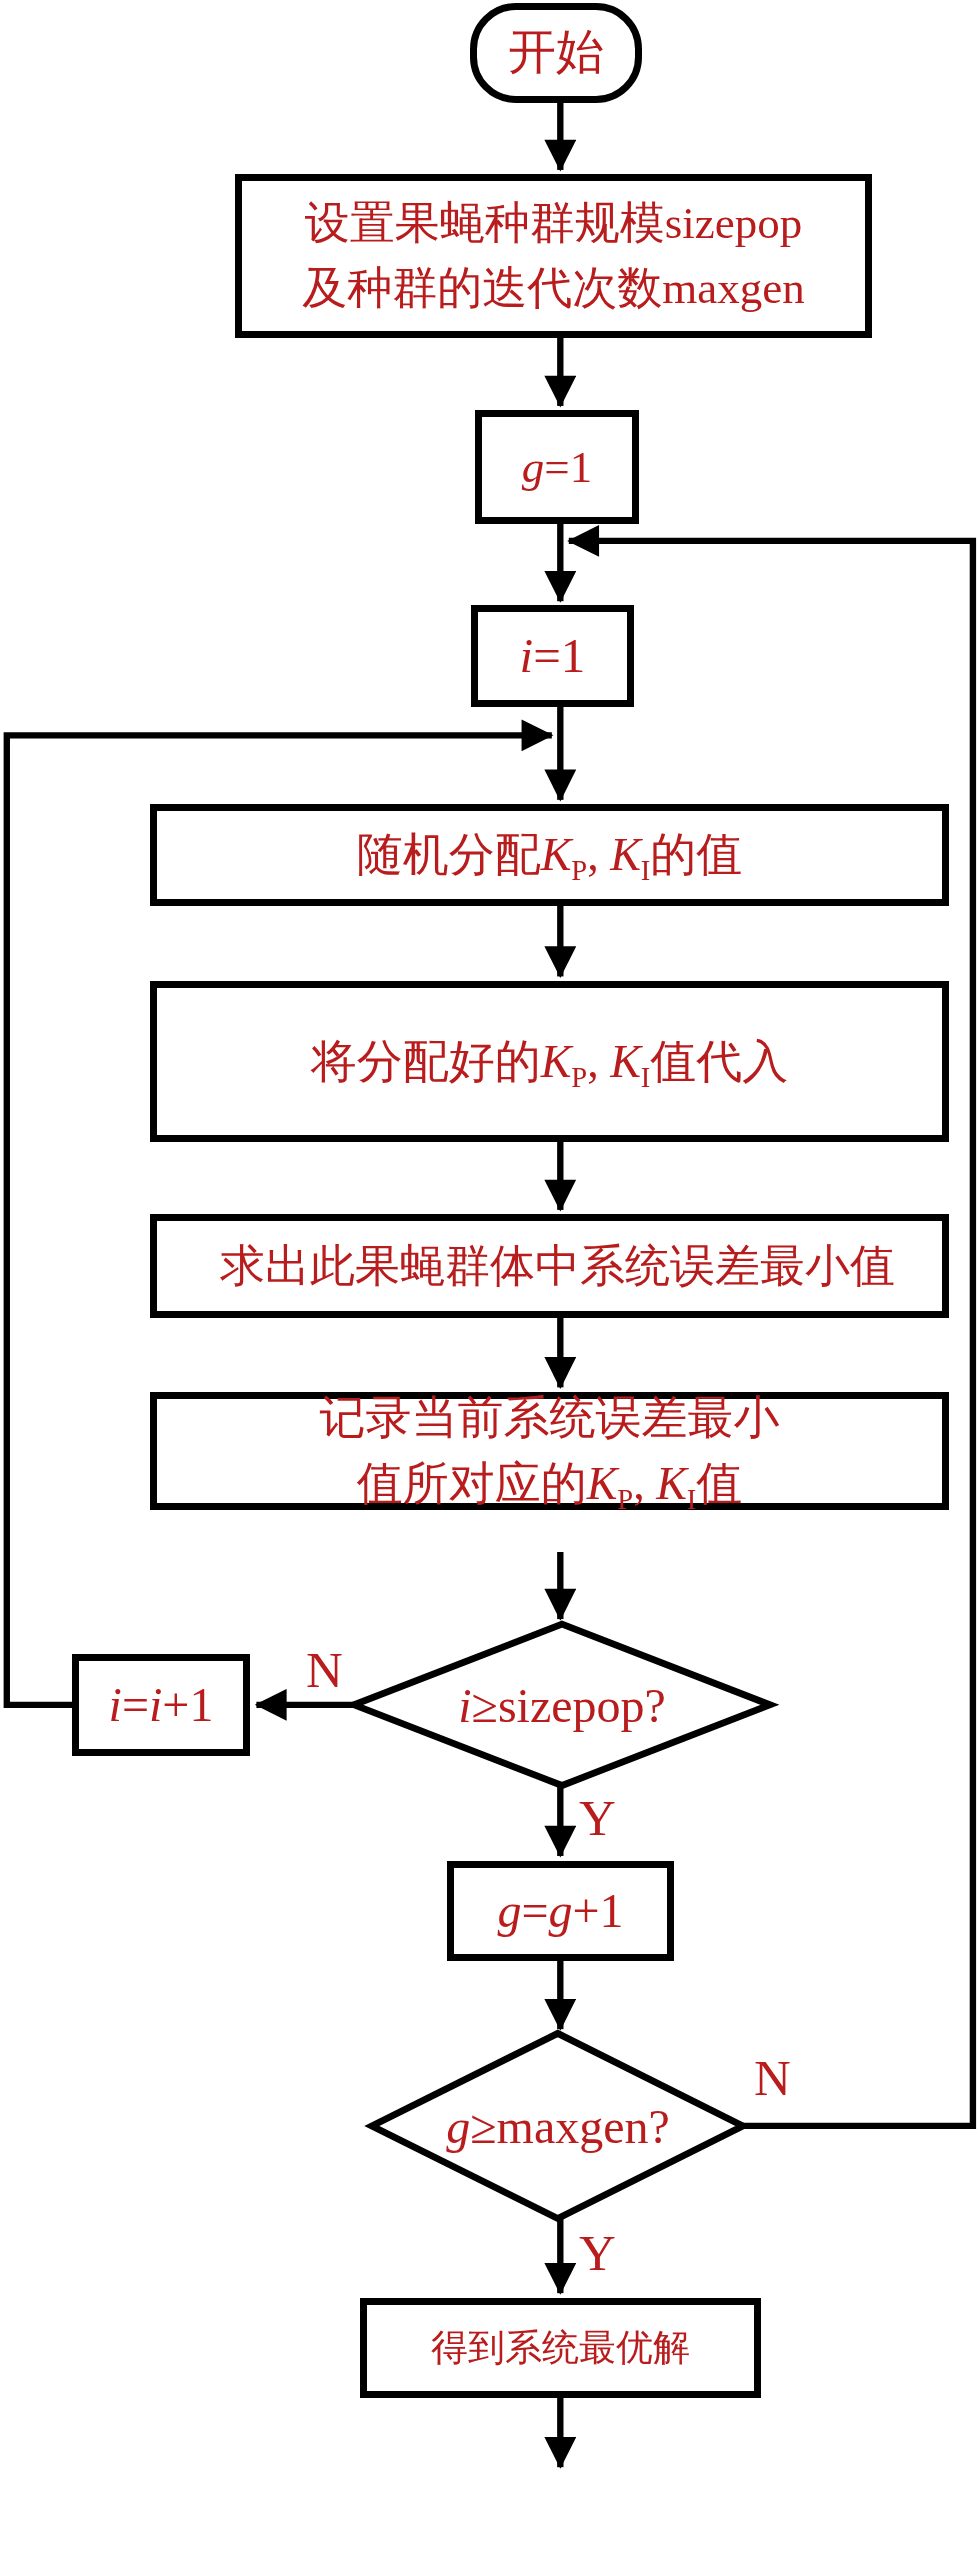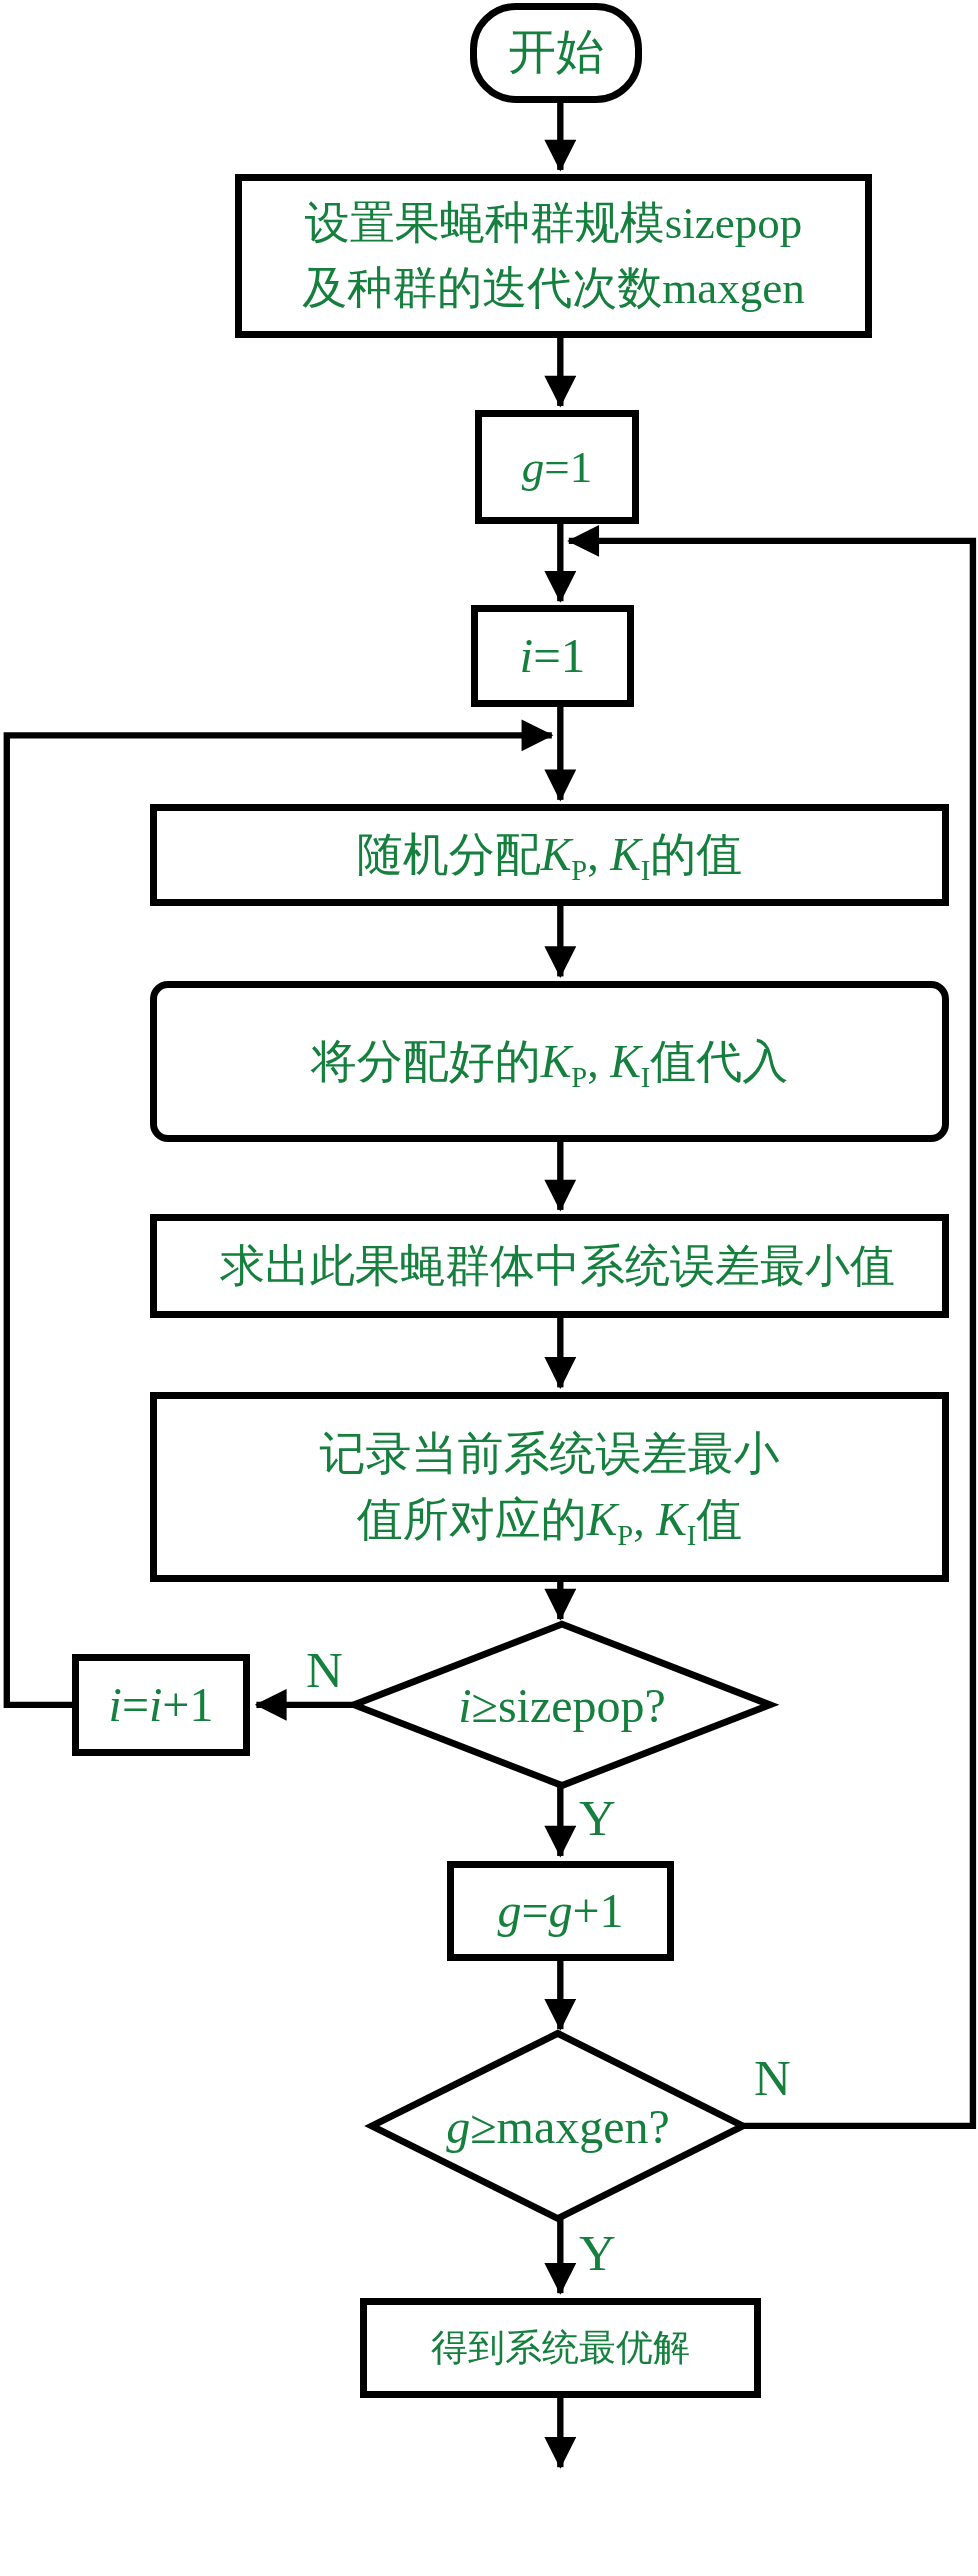--- a/index.html
+++ b/index.html
@@ -1,17 +1,17 @@
 <!DOCTYPE html>
 <html style="font-size:13.6px"><head>
 <meta charset="utf-8">
 <style>
   html,body{margin:0;padding:0;background:#ffffff;}
   #canvas{
-    position:relative;width:978px;height:2576px;background:#ffffff;color:#15803d;
+    position:relative;width:978px;height:2576px;background:#ffffff;color:#b91c1c;
     font-family:"Liberation Serif","DejaVu Serif",serif;overflow:hidden;
   }
   #wires{position:absolute;left:0;top:0;}
   .box{
     position:absolute;box-sizing:border-box;border:7.6px solid #000;background:#fff;
     display:flex;flex-direction:column;align-items:center;justify-content:center;
     text-align:center;line-height:1.3;
   }
   .terminal{border-radius:46px;}
   .dlabel{
@@ -72,29 +72,29 @@
   </div>
 
   <div class="box" style="left:471px;top:605px;width:163px;height:102px;font-size:49px;">
     <span><i class="v">i</i><span>=1</span></span>
   </div>
 
   <div class="box" style="left:150px;top:804px;width:799px;height:102px;font-size:46px;">
     <span><span>随机分配</span><i class="v">K</i><sub>P</sub><span>, </span><i class="v">K</i><sub>I</sub><span>的值</span></span>
   </div>
 
-  <div class="box" style="left:150px;top:981px;width:799px;height:161px;font-size:46px;line-height:66px;border-radius:18px;">
+  <div class="box" style="left:150px;top:981px;width:799px;height:161px;font-size:46px;line-height:66px;">
     <span class="tline"><span>将分配好的</span><i class="v">K</i><sub>P</sub><span>, </span><i class="v">K</i><sub>I</sub><span>值代入</span></span>
   </div>
 
   <div class="box" style="left:150px;top:1214px;width:799px;height:104px;font-size:45px;padding-left:16px;">
     <span>求出此果蝇群体中系统误差最小值</span>
   </div>
 
-  <div class="box" style="left:150px;top:1392px;width:799px;height:190px;font-size:46px;line-height:66px;">
+  <div class="box" style="left:150px;top:1392px;width:799px;height:118px;font-size:46px;line-height:66px;">
     <span class="tline">记录当前系统误差最小</span>
     <span class="tline"><span>值所对应的</span><i class="v">K</i><sub>P</sub><span>, </span><i class="v">K</i><sub>I</sub><span>值</span></span>
   </div>
 
   <div class="dlabel" style="left:354px;top:1664px;width:416px;height:82px;font-size:48px;">
     <span><i class="v">i</i><span>≥sizepop?</span></span>
   </div>
 
   <div class="box" style="left:72px;top:1654px;width:178px;height:102px;font-size:48px;">
     <span><i class="v">i</i><span>=</span><i class="v">i</i><span>+1</span></span>

